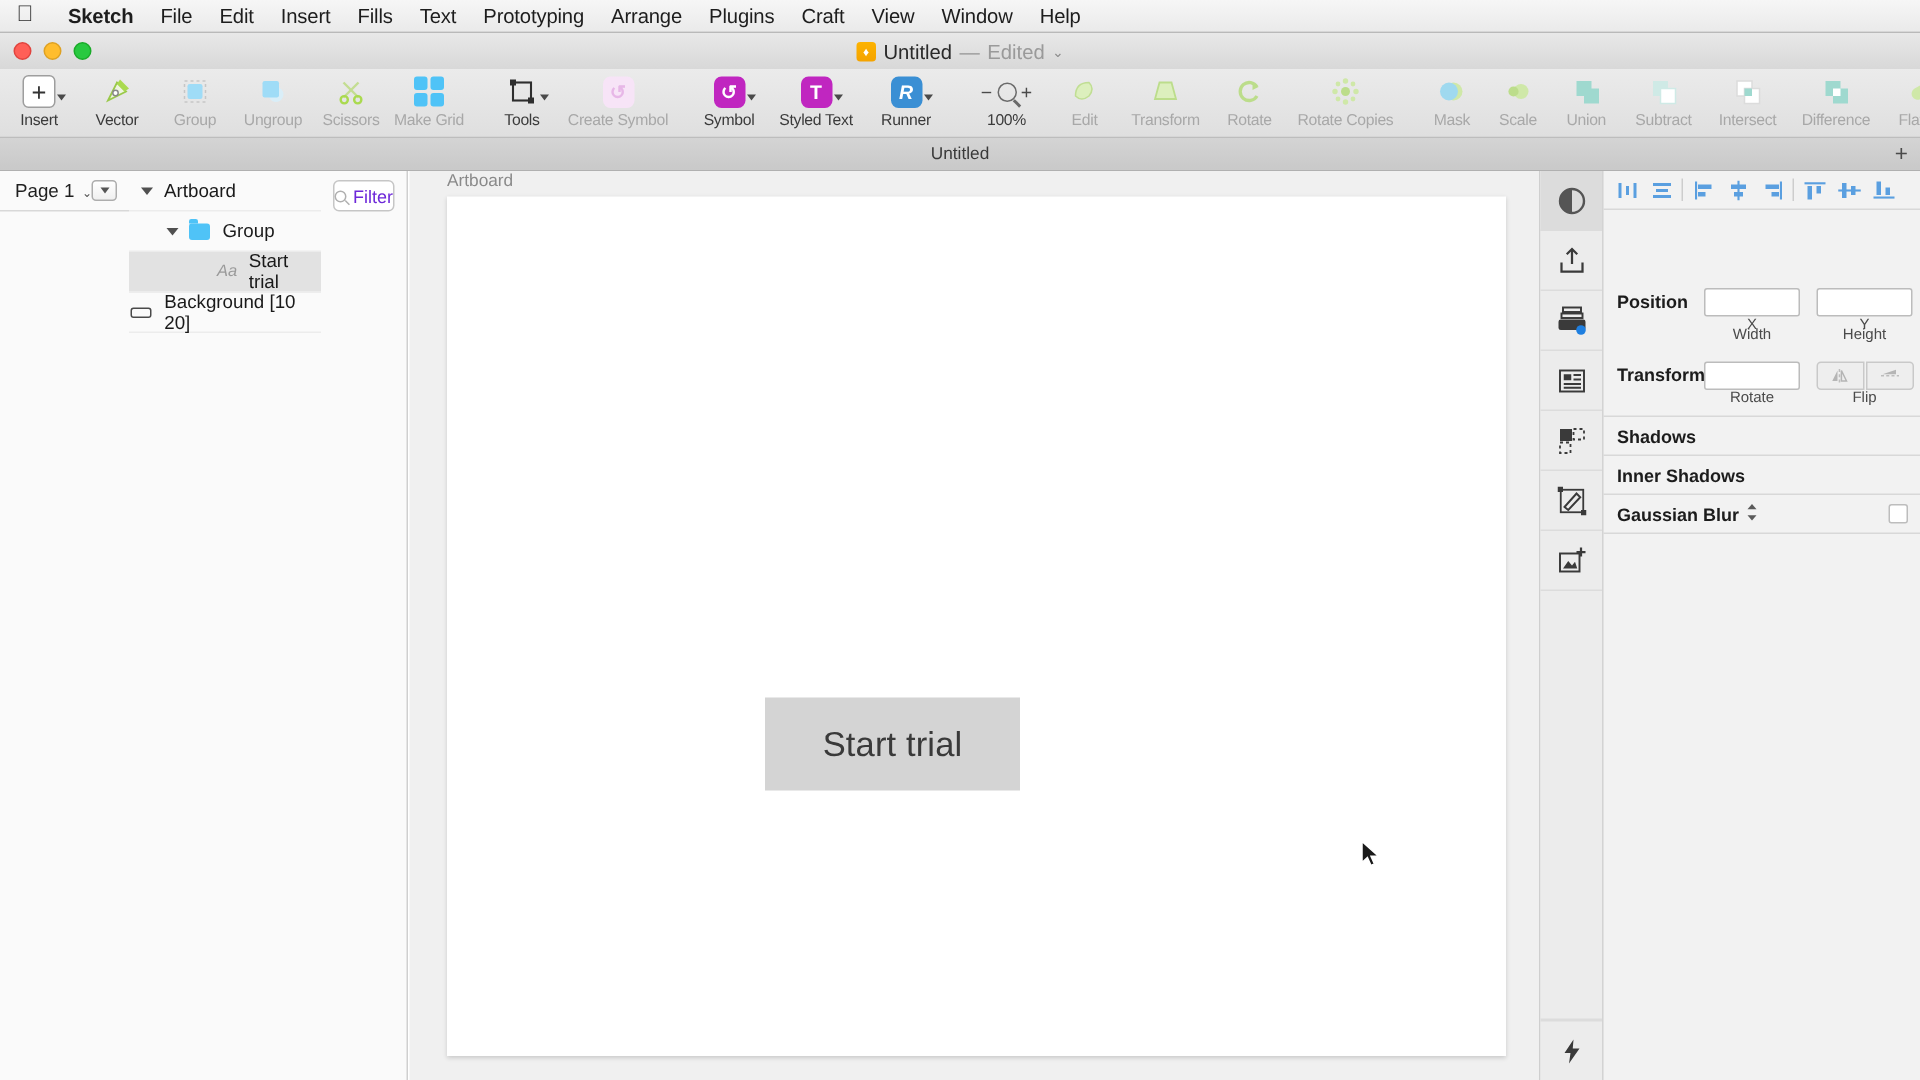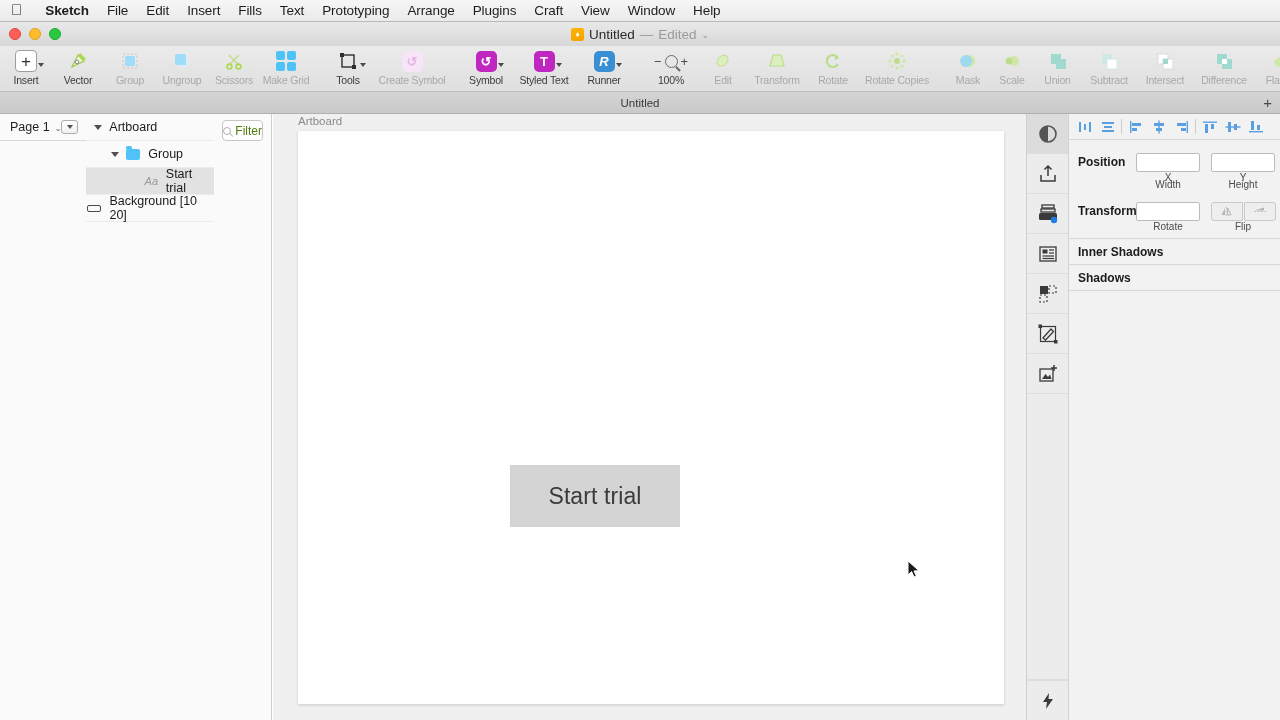--- a/index.html
+++ b/index.html
@@ -163,21 +163,21 @@
   .folder-ic::before {
     content: ""; position: absolute; top: -2.5px; left: 0; width: 6px; height: 3px;
     background: #4fc3f7; border-radius: 1.5px 1.5px 0 0;
   }
   .aa-ic { font-size: 11px; color: #9a9a9a; font-weight: 500; }
   .rect-ic { width: 14px; height: 7px; border: 1.3px solid #4a4a4a; border-radius: 2px; }
   .filterwrap { padding: 6px 8px 8px 8px; }
   .filterbox {
     height: 21px; border: 1px solid #c6c6c6; border-radius: 4px; background: #fff;
     display: flex; align-items: center; justify-content: center; gap: 4px;
-    font-size: 12px; color: #4d7c0f;
+    font-size: 12px; color: #6d28d9;
   }
   .mini-magn {
     width: 8px; height: 8px; border: 1.3px solid #b0b0b0; border-radius: 50%;
     position: relative; display: inline-block;
   }
   .mini-magn::after {
     content: ""; position: absolute; width: 1.3px; height: 4px; background: #b0b0b0;
     right: -1.6px; bottom: -3px; transform: rotate(-45deg);
   }
 
@@ -220,21 +220,21 @@
   .insp-body { flex: 1; display: flex; flex-direction: column; }
   .align-row {
     height: 26px; display: flex; align-items: center; gap: 0px;
     border-bottom: 1px solid #d8d8d8; padding-left: 4px;
   }
   .align-btn {
     width: 23px; height: 22px; display: flex; align-items: center; justify-content: center;
   }
   .align-div { width: 1px; height: 15px; background: #cdcdcd; margin: 0 2px; }
   .form { padding: 8px 0 6px 0; border-bottom: 1px solid #d8d8d8; }
-  .frow { display: flex; align-items: center; height: 28px; padding-left: 9px; }
+  .frow { display: flex; align-items: center; height: 28px; padding-left: 9px; margin-top: 39px; }
   .frow .flabel { width: 58px; font-size: 12px; color: #1c1c1c; font-weight: bold; }
   .field {
     width: 64px; height: 19px; border: 1px solid #bcbcbc; border-radius: 2px;
     background: #fff;
   }
   .sublabels { display: flex; padding-left: 67px; margin-top: -4px; }
   .sublabels span { font-size: 10px; color: #4a4a4a; width: 64px; text-align: center; }
   .sublabels span.gap { width: 11px; }
   .lock {
     width: 11px; margin: 0 5px; display: flex; align-items: center; justify-content: center;
@@ -774,22 +774,32 @@
           </span>
         </div>
         <div class="sublabels">
           <span>Rotate</span>
           <span class="gap"></span>
           <span>Flip</span>
         </div>
       </div>
 
       <div class="sect">
+        <span>Shadows</span>
+      </div>
+      <div class="sect">
         <span>Inner Shadows</span>
       </div>
       <div class="sect">
-        <span>Shadows</span>
+        <span>Gaussian Blur</span>
+        <span class="updown">
+          <svg width="8" height="13" viewBox="0 0 8 13">
+            <path d="M4 1 L7 4.5 L1 4.5 Z" fill="#5a5a5a"></path>
+            <path d="M4 12 L1 8.5 L7 8.5 Z" fill="#5a5a5a"></path>
+          </svg>
+        </span>
+        <span class="cbox"></span>
       </div>
 
     </div>
   </div>
 
 </div>
 
 </body></html>

